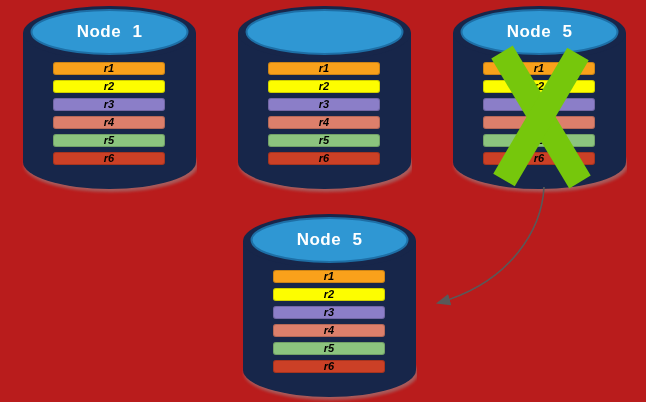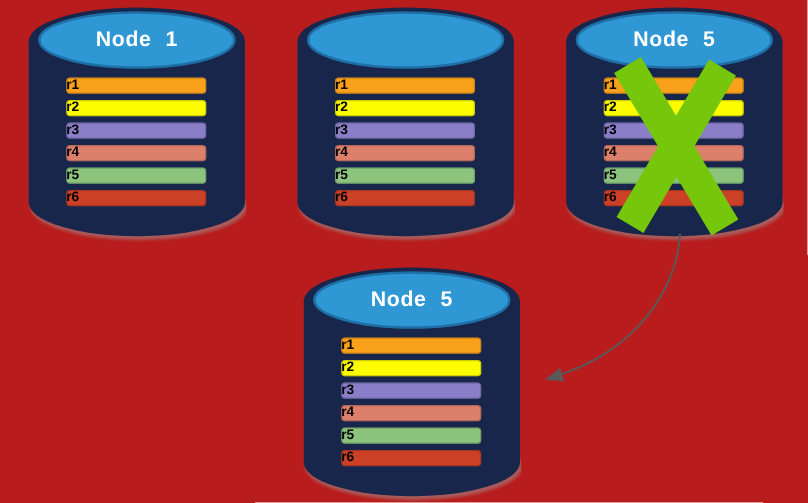--- a/index.html
+++ b/index.html
@@ -9,23 +9,24 @@
     font-family:"Liberation Sans",sans-serif;overflow:hidden;
   }
   .node{position:absolute;width:175px;height:190px;}
   .cyl{position:absolute;left:0;top:0;width:175px;height:190px;}
   .node-title{
     position:absolute;top:17px;left:0;right:0;text-align:center;
     color:#fff;font-weight:bold;font-size:17px;word-spacing:6px;letter-spacing:.5px;
   }
   .bars{position:absolute;top:57px;left:31px;width:112px;}
   .bar{
-    height:13px;margin-bottom:5px;border-radius:3px;
+    height:13px;margin-bottom:5px;border-radius:3px;text-align:center;
     font-size:11px;font-weight:bold;line-height:13px;color:#000;
     box-shadow:inset 0 0 0 1px rgba(0,0,0,.18);
+    font-style:italic;
   }
   .xmark{position:absolute;left:0;top:0;width:175px;height:190px;overflow:visible;}
   .overlay{position:absolute;left:0;top:0;width:646px;height:402px;pointer-events:none;}
   .defs{position:absolute;width:0;height:0;}
 </style>
 </head>
 <body>
 
 <svg class="defs" aria-hidden="true">
   <defs>

